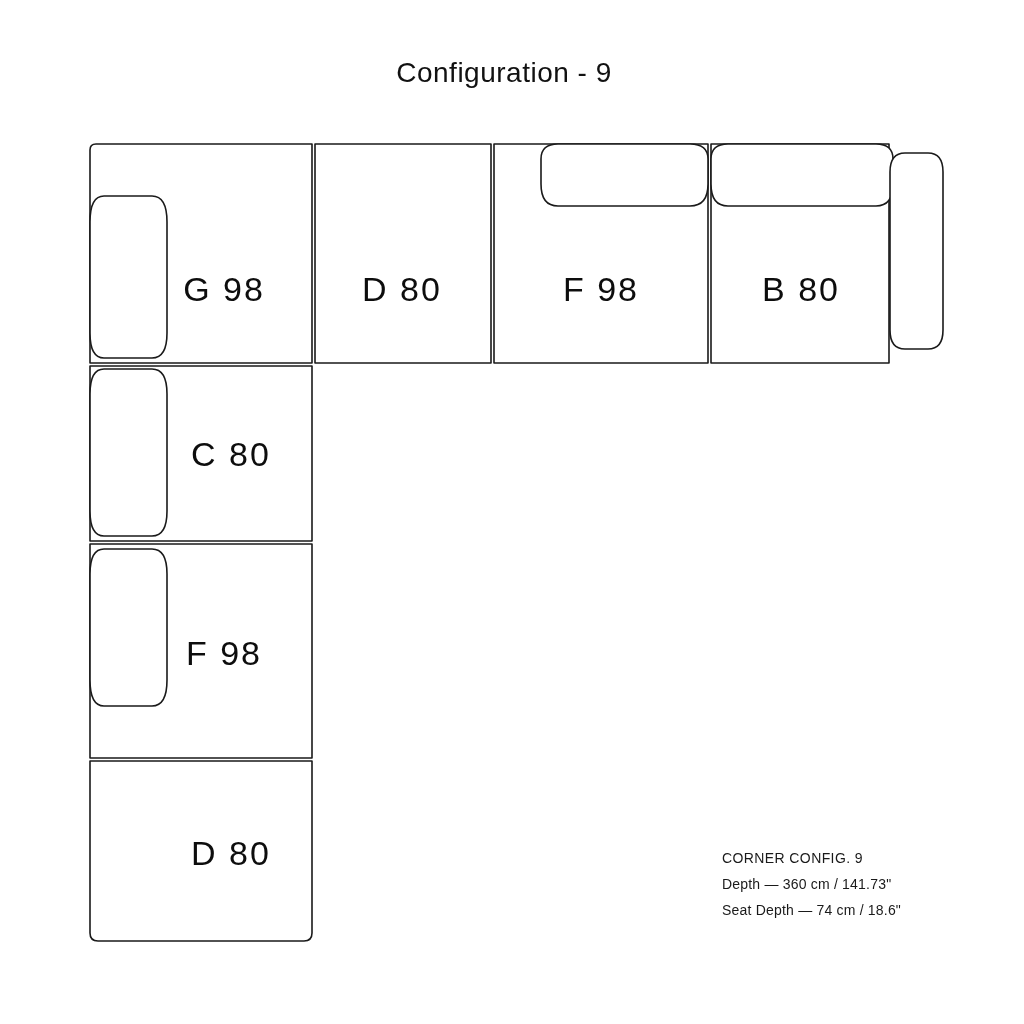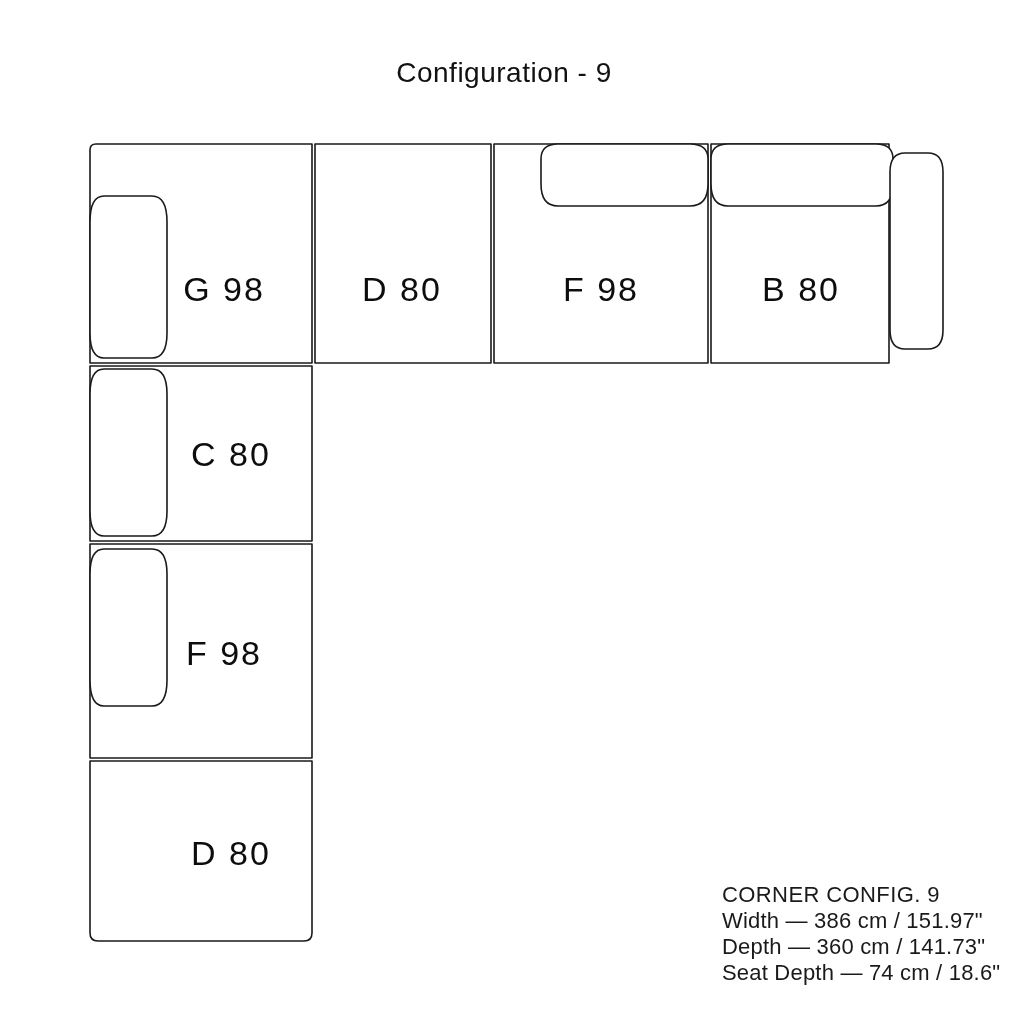--- a/index.html
+++ b/index.html
@@ -46,22 +46,22 @@
     font-size: 34px;
     letter-spacing: 2px;
     fill: #0d0d0d;
     text-anchor: middle;
     dominant-baseline: middle;
   }
 
   .specs {
     position: absolute;
     left: 722px;
-    top: 882px;
-    font-size: 22px;
+    top: 845px;
+    font-size: 14px;
     line-height: 26px;
     color: #1a1a1a;
     letter-spacing: 0.2px;
     white-space: nowrap;
   }
   .specs .spec-head {
     letter-spacing: 0.4px;
   }
 </style>
 </head>
@@ -106,18 +106,17 @@
     <text class="module-label" x="402" y="292">D 80</text>
     <text class="module-label" x="601" y="292">F 98</text>
     <text class="module-label" x="801" y="292">B 80</text>
     <text class="module-label" x="231" y="457">C 80</text>
     <text class="module-label" x="224" y="656">F 98</text>
     <text class="module-label" x="231" y="856">D 80</text>
   </svg>
 
   <div class="specs">
     <div class="spec-head">CORNER CONFIG. 9</div>
-    <div>Width — 386 cm / 151.97"</div>
     <div>Depth — 360 cm / 141.73"</div>
     <div>Seat Depth — 74 cm / 18.6"</div>
   </div>
 
 </div>
 
 </body></html>

